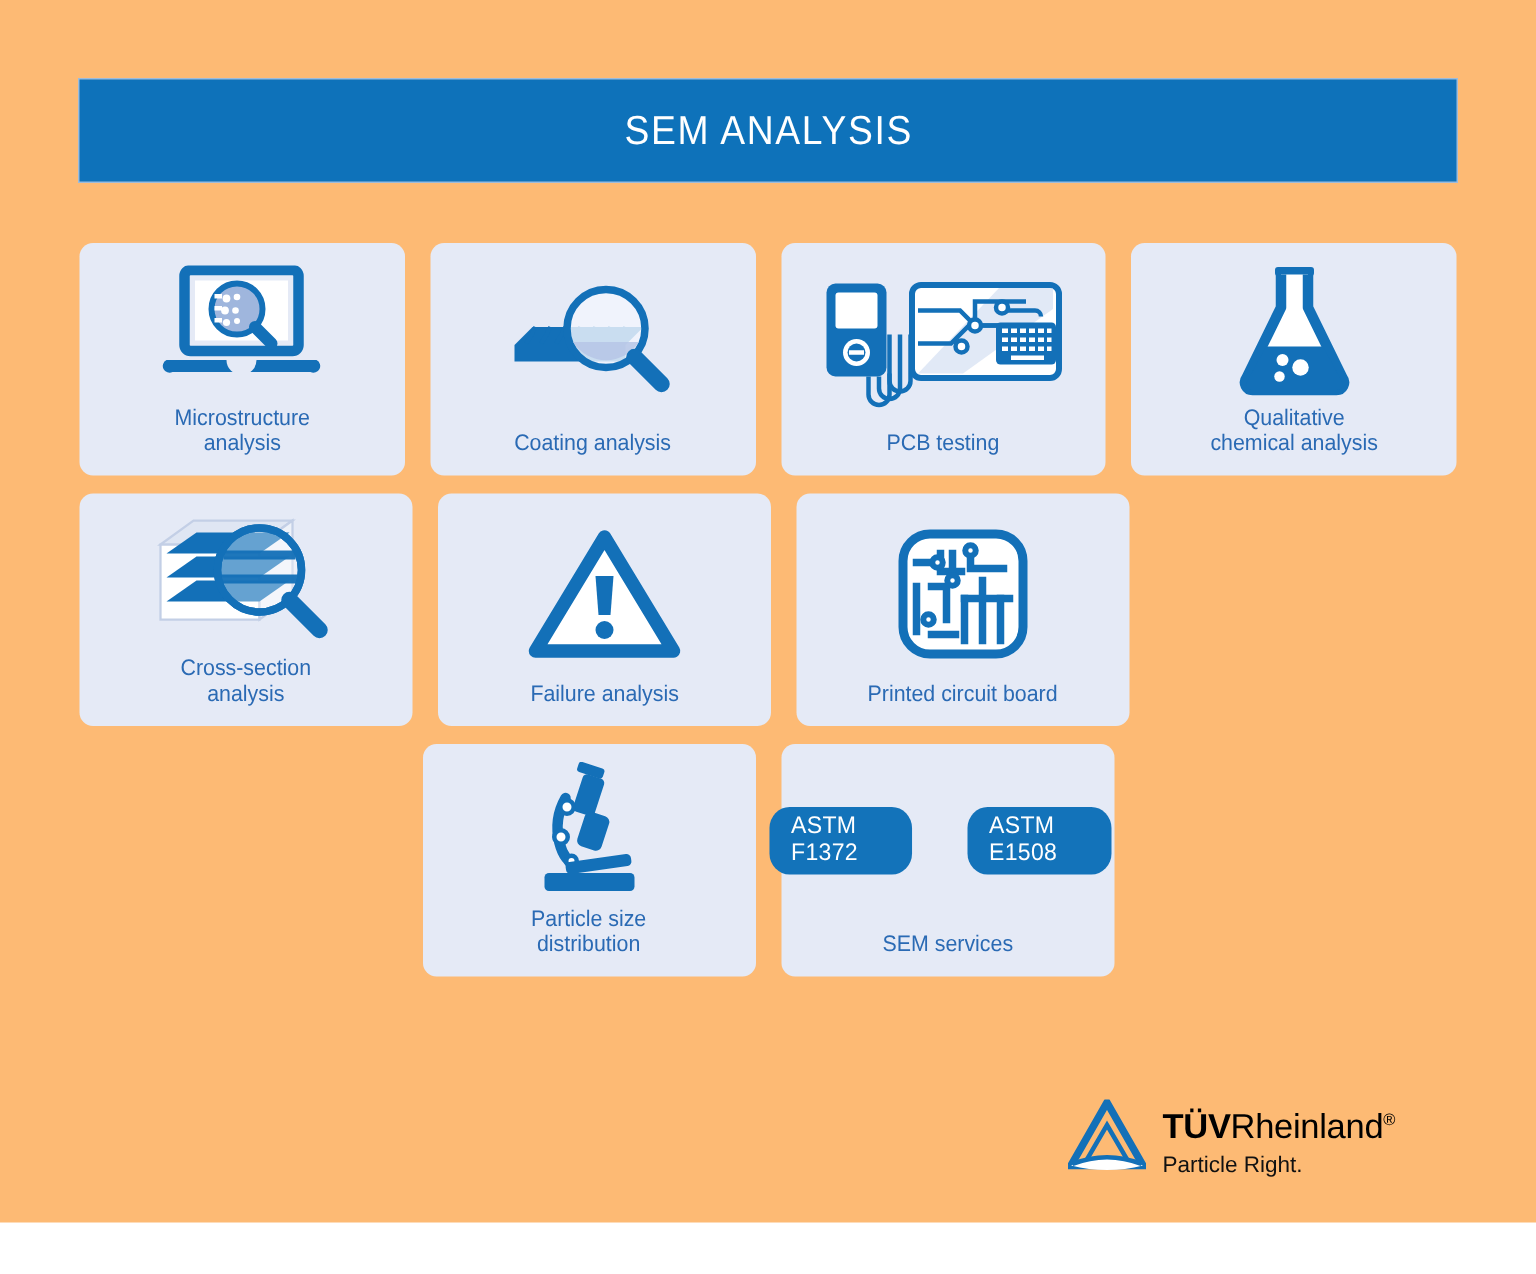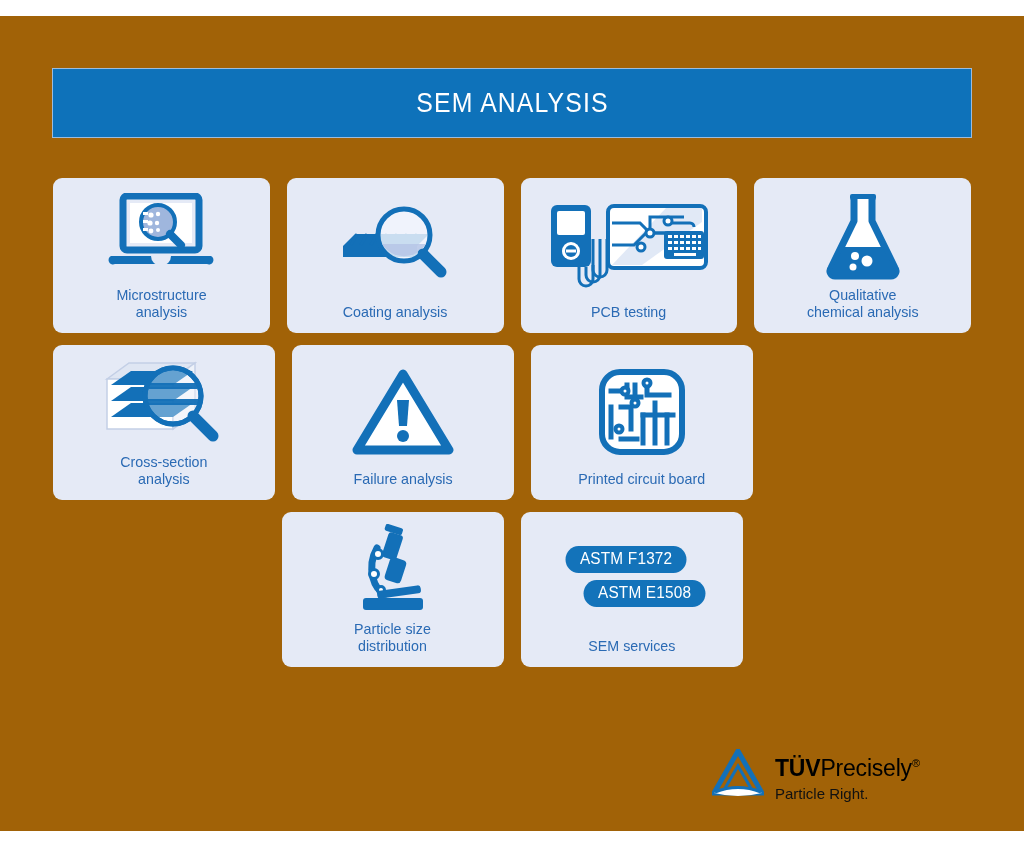--- a/index.html
+++ b/index.html
@@ -10,22 +10,21 @@
   body {
     width: 1024px;
     height: 849px;
     font-family: "Liberation Sans", sans-serif;
     overflow: hidden;
   }
   .page {
     position: relative;
     width: 1024px;
     height: 815px;
-    background: #a16207;
-    margin-top: 16px;
+    background: #fdba74;
   }
 
   
   .header-bar {
     position: absolute;
     left: 53px;
     top: 53px;
     width: 918px;
     height: 68px;
     background: #0e72ba;
@@ -84,21 +83,21 @@
     padding: 0 8px 13px 8px;
     transform: scaleX(0.95);
     white-space: pre-line;
     font-family: "Liberation Sans", sans-serif;
   }
 
   
   .pill-stack {
     flex: 1 1 auto;
     display: flex;
-    flex-direction: column;
+    flex-direction: row;
     align-items: center;
     justify-content: center;
     gap: 7px;
     width: 100%;
     padding-bottom: 4px;
   }
   .pill {
     background: #1373ba;
     color: #ffffff;
     border-radius: 14px;
@@ -369,18 +368,18 @@
   <div class="logo">
     <div>
       <svg width="52" height="50" viewBox="0 0 52 50">
         <path d="M26 2 L50 44 H2 Z" fill="none" stroke="#1370b8" stroke-width="5"></path>
         <path d="M26 17 L40 41 H12 Z" fill="none" stroke="#1370b8" stroke-width="3"></path>
         <path d="M2 44 q24 -10 48 0 q-24 6 -48 0 z" fill="#ffffff"></path>
         <path d="M3 43 q23 -9 46 0" fill="none" stroke="#1370b8" stroke-width="3"></path>
       </svg>
     </div>
     <div class="logo-text">
-      <div class="logo-brand"><b>TÜV</b><span>Precisely</span><span class="reg">®</span></div>
+      <div class="logo-brand"><b>TÜV</b><span>Rheinland</span><span class="reg">®</span></div>
       <div class="logo-tag">Particle Right.</div>
     </div>
   </div>
 
 </div>
 
 </body></html>

